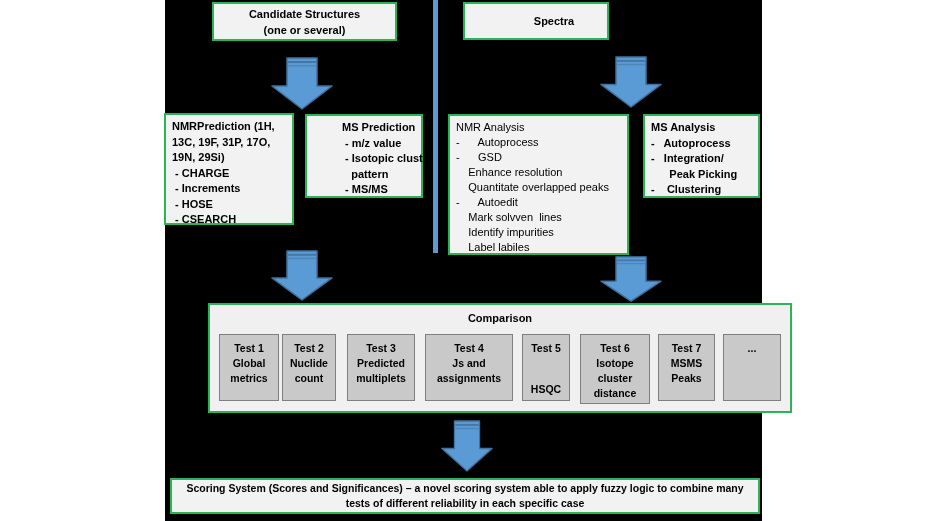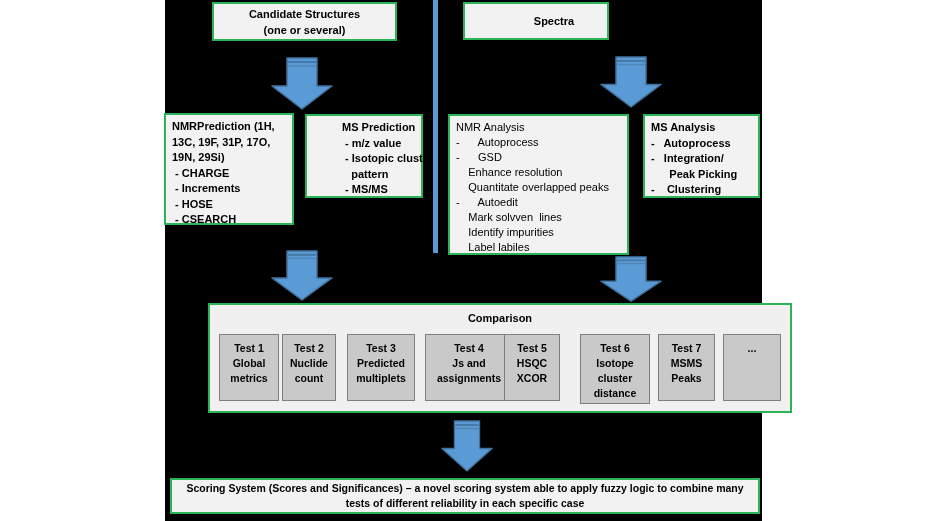--- a/index.html
+++ b/index.html
@@ -134,21 +134,21 @@
     <div class="test" style="left:137px; top:29px; width:68px; height:67px;">
       <div>Test 3</div>
       <div>Predicted</div>
       <div>multiplets</div>
     </div>
     <div class="test" style="left:215px; top:29px; width:88px; height:67px;">
       <div>Test 4</div>
       <div>Js and</div>
       <div>assignments</div>
     </div>
-    <div class="test" style="left:294px; top:29px; width:56px; height:67px;">
+    <div class="test" style="left:312px; top:29px; width:48px; height:67px;gap:26px;">
       <div>Test 5</div>
       <div>HSQC</div>
       <div>XCOR</div>
     </div>
     <div class="test" style="left:370px; top:29px; width:70px; height:70px;">
       <div>Test 6</div>
       <div>Isotope</div>
       <div>cluster</div>
       <div>distance</div>
     </div>

